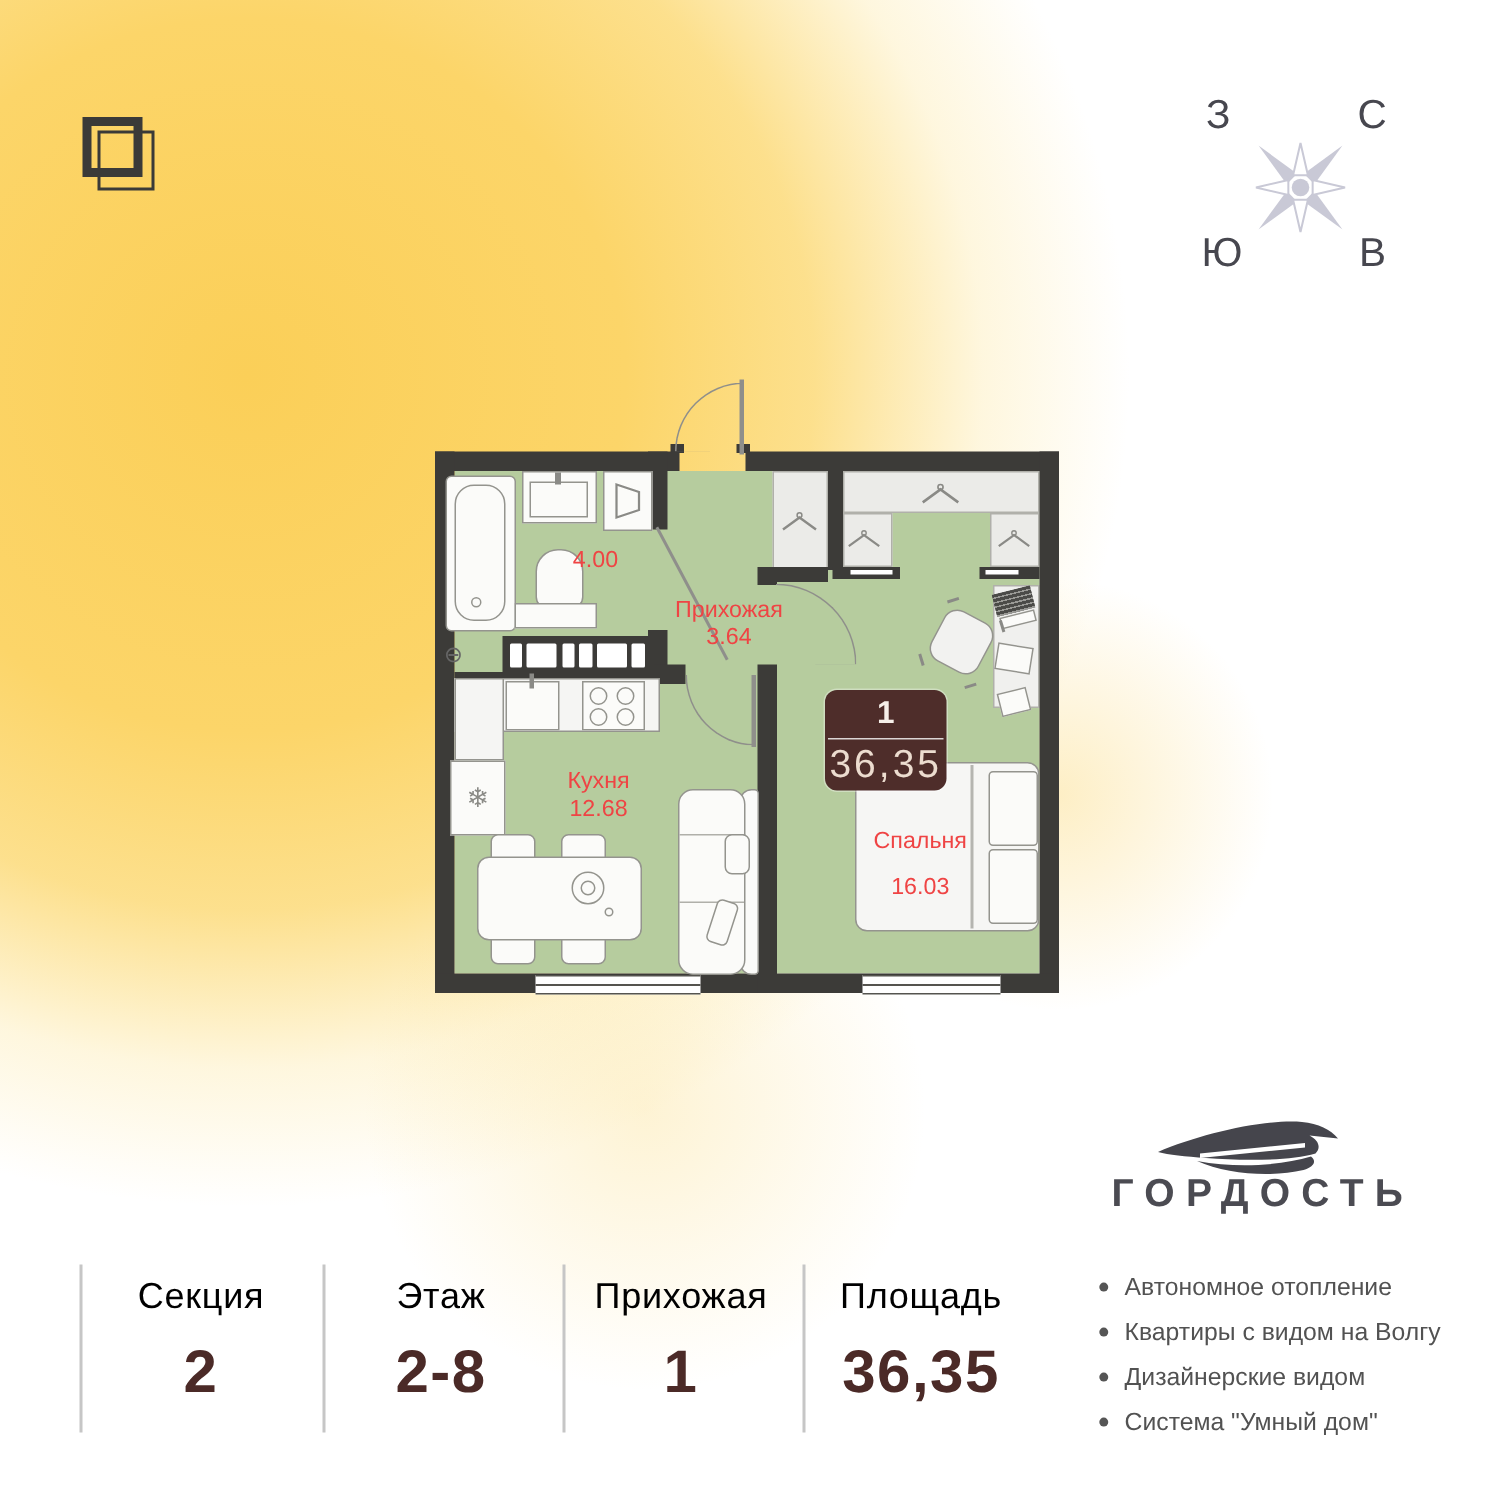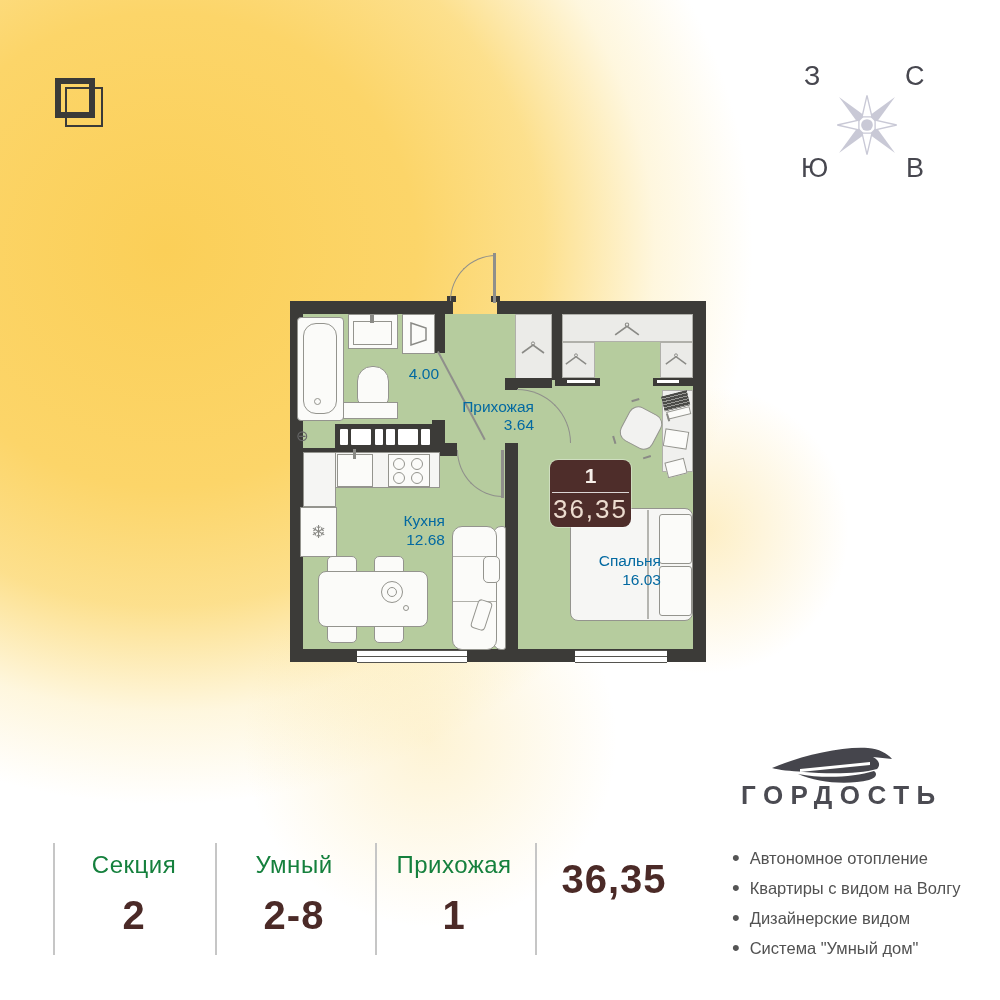--- a/index.html
+++ b/index.html
@@ -20,33 +20,33 @@
   
   .cletter{font-size:27px;color:#47474f;}
   
   .wall{position:absolute;background:#3c3b38;}
   .floor{position:absolute;background:#b6cc9e;}
   .gray{position:absolute;background:#ebebe8;box-sizing:border-box;border:1px solid #b0b0aa;}
   .wht{position:absolute;background:#fbfbf9;box-sizing:border-box;border:1.5px solid #94948e;}
   .thin{position:absolute;background:#fbfbf9;box-sizing:border-box;border:1px solid #94948e;}
   .arc{position:absolute;box-sizing:border-box;border:0 solid #8f8f8b;}
   .leaf{position:absolute;background:#8f8f8b;}
-  .plab{position:absolute;color:#0369a1;font-size:15.5px;text-align:right;line-height:18px;}
+  .plab{position:absolute;color:#ef4444;font-size:15.5px;text-align:center;line-height:18px;}
   .shsq{position:absolute;top:5px;height:16px;background:#fff;border-radius:1px;}
   .sill{position:absolute;background:#fff;}
   
   #badge{left:550px;top:460px;width:81px;height:67px;background:#4e2d2a;border-radius:8px;
          text-align:center;z-index:9;box-shadow:0 0 0 1px rgba(255,255,255,.35);}
   #badge .r{color:#f6efe9;font-size:21px;font-weight:bold;line-height:32px;}
   #badge .d{height:1px;background:rgba(255,255,255,.8);margin:0 2px;}
   #badge .a{color:#ecdccf;font-size:26px;font-weight:400;letter-spacing:2px;line-height:32px;}
   
   .vline{position:absolute;width:2px;height:112px;top:843px;background:#c6c6c6;}
   .col{position:absolute;top:843px;width:158px;text-align:center;}
-  .col .lab{font-size:24px;color:#15803d;letter-spacing:.5px;margin-top:8px;}
+  .col .lab{font-size:24px;color:#000000;letter-spacing:.5px;margin-top:8px;}
   .col .val{font-size:40px;font-weight:bold;color:#4b2a27;margin-top:14px;letter-spacing:1px;}
   .feat{position:absolute;left:732px;width:260px;display:flex;align-items:center;height:30px;
         color:#525252;font-size:16.5px;}
   .feat .b{font-size:22px;margin-right:10px;color:#555;}
   #gtext{left:741px;top:780px;width:240px;font-size:26px;letter-spacing:7.5px;
          color:#4b4b52;font-weight:600;}
   .hangersvg{position:absolute;}
 </style>
 </head>
 <body>
@@ -211,21 +211,21 @@
     <div class="abs" style="left:-5px;top:40px;width:8px;height:2px;background:#8a8a86;transform:rotate(45deg)"></div>
     <div class="abs" style="left:32px;top:40px;width:8px;height:2px;background:#8a8a86;transform:rotate(-45deg)"></div>
   </div>
 
   <div class="plab" style="left:355px;top:365px;width:84px">4.00</div>
   <div class="plab" style="left:438px;top:398px;width:96px">Прихожая</div>
   <div class="plab" style="left:438px;top:416px;width:96px">3.64</div>
   <div class="plab" style="left:353px;top:512px;width:92px">Кухня</div>
   <div class="plab" style="left:353px;top:531px;width:92px">12.68</div>
   <div class="plab" style="left:566px;top:552px;width:95px;z-index:8">Спальня</div>
-  <div class="plab" style="left:566px;top:571px;width:95px;z-index:8">16.03</div>
+  <div class="plab" style="left:566px;top:583px;width:95px;z-index:8">16.03</div>
 
   <div class="abs" id="badge">
     <div class="r">1</div>
     <div class="d"></div>
     <div class="a">36,35</div>
   </div>
 
   <svg class="abs" style="left:770px;top:742px" width="128" height="42" viewBox="0 0 128 42">
     <path d="M2,26 C30,14 72,4 98,6 C109,7 117,11 122,17 L103,15 C109,18 111,23 107,27 C90,32 58,32 34,30 C20,29 9,28 2,26 Z" fill="#45454c"></path>
     <path d="M28,32 C55,37 84,35 104,29 C108,32 106,36 99,38 C78,43 48,41 28,32 Z" fill="#45454c"></path>
@@ -236,28 +236,29 @@
   <div class="vline" style="left:53px"></div>
   <div class="vline" style="left:215px"></div>
   <div class="vline" style="left:375px"></div>
   <div class="vline" style="left:535px"></div>
 
   <div class="col" style="left:55px">
     <div class="lab">Секция</div>
     <div class="val">2</div>
   </div>
   <div class="col" style="left:215px">
-    <div class="lab">Умный</div>
+    <div class="lab">Этаж</div>
     <div class="val">2-8</div>
   </div>
   <div class="col" style="left:375px">
     <div class="lab">Прихожая</div>
     <div class="val">1</div>
   </div>
   <div class="col" style="left:535px">
+    <div class="lab">Площадь</div>
     <div class="val">36,35</div>
   </div>
 
   <div class="feat" style="top:843px">
     <span class="b">•</span>
     <span>Автономное отопление</span>
   </div>
   <div class="feat" style="top:873px">
     <span class="b">•</span>
     <span>Квартиры с видом на Волгу</span>

